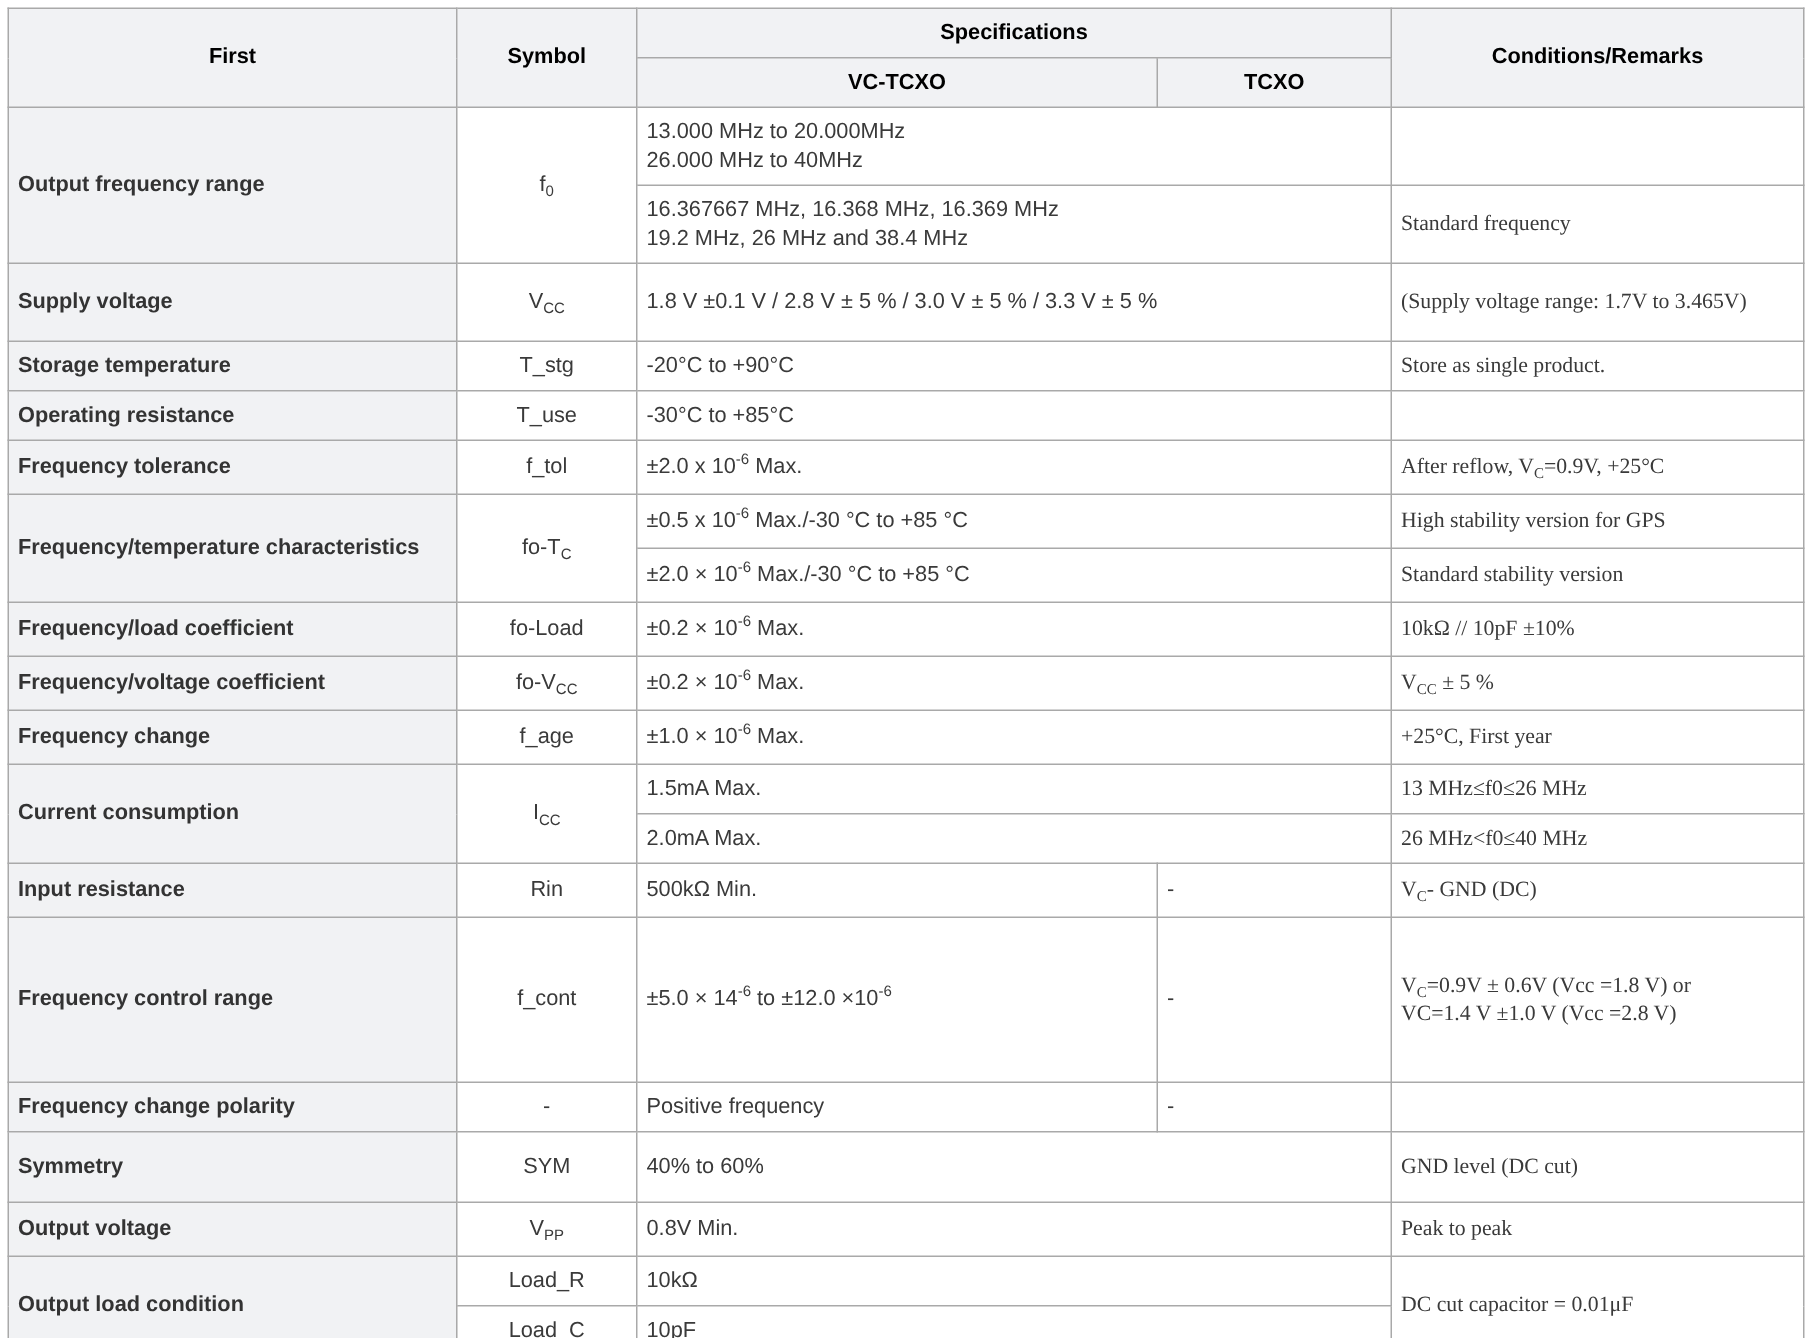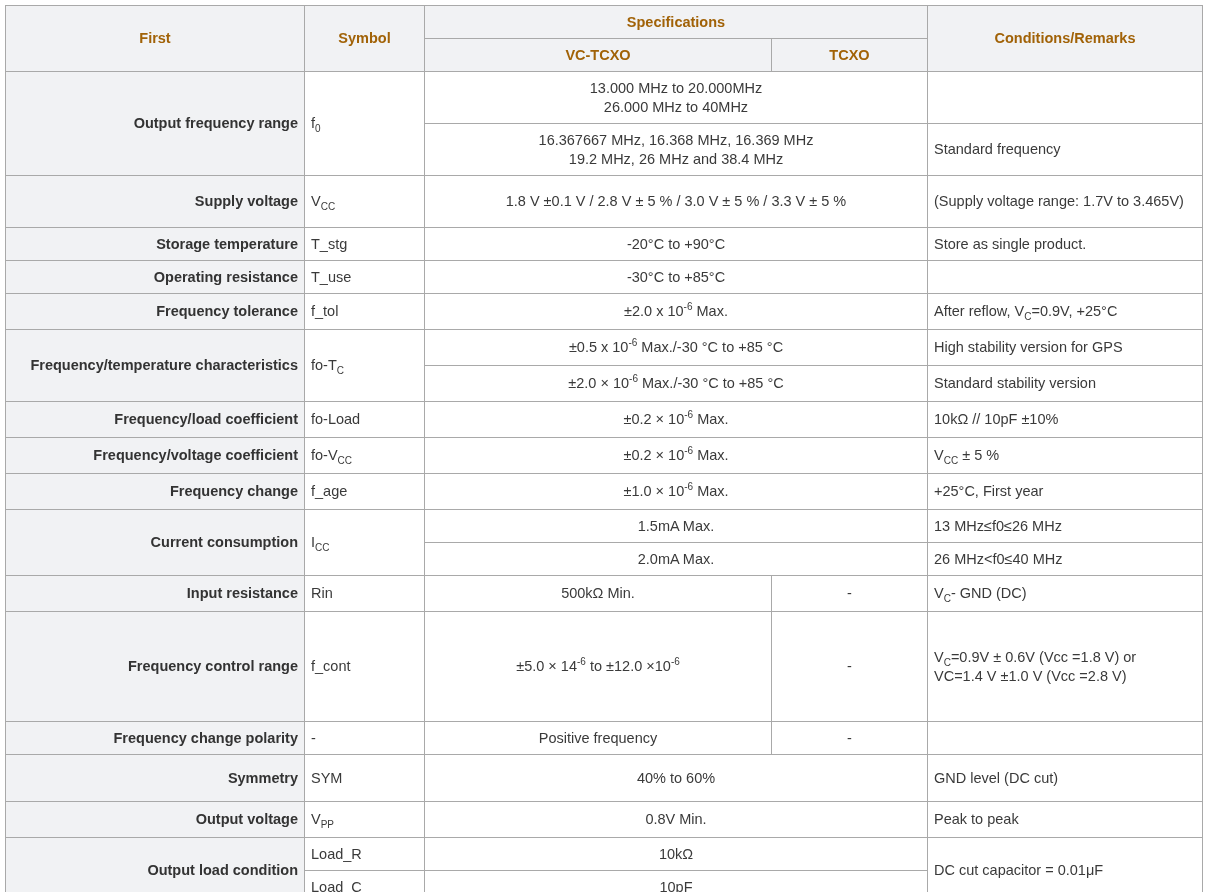--- a/index.html
+++ b/index.html
@@ -14,32 +14,32 @@
   }
   table.spec td, table.spec th {
     border: 1px solid #a9a9a9;
     padding: 0 6px;
     vertical-align: middle;
     line-height: 19px;
   }
   table.spec th {
     background: #f1f2f4;
     font-weight: bold;
-    color: #a16207;
+    color: #000000;
     text-align: center;
   }
   td.item {
     background: #f1f2f4;
     font-weight: bold;
-    text-align: right;
+    text-align: left;
     color: #333;
   }
-  td.sym { text-align: left; }
-  td.val { text-align: center; }
-  td.rem { text-align: left; }
+  td.sym { text-align: center; }
+  td.val { text-align: left; }
+  td.rem { text-align: left; font-family: Liberation Serif, serif; }
   sub, sup { font-size: 10px; line-height: 0; }
   .line { display: block; }
 </style>
 </head>
 <body>
 
 <div class="wrap">
 <table class="spec">
   <colgroup>
     <col style="width:299px">

